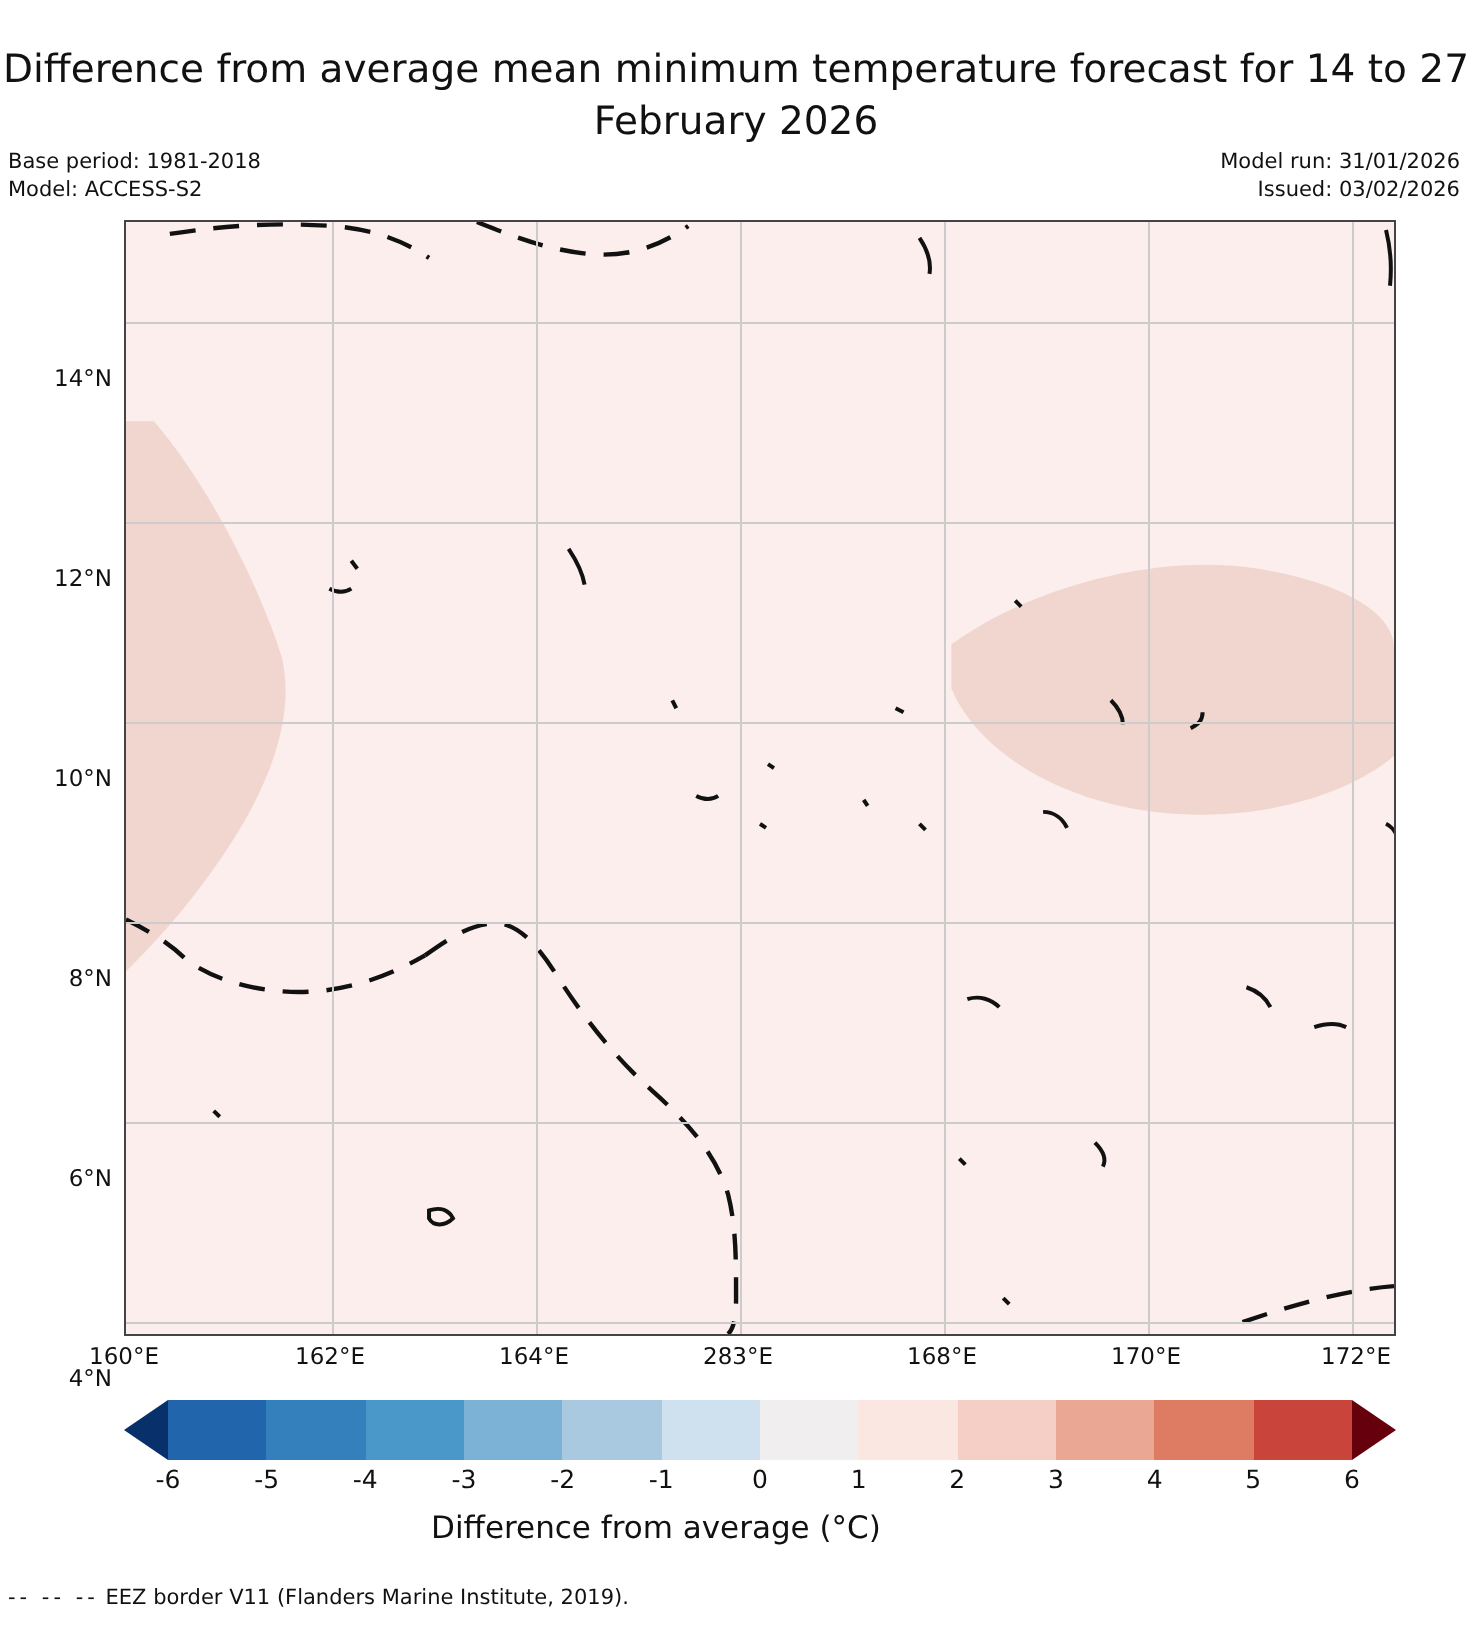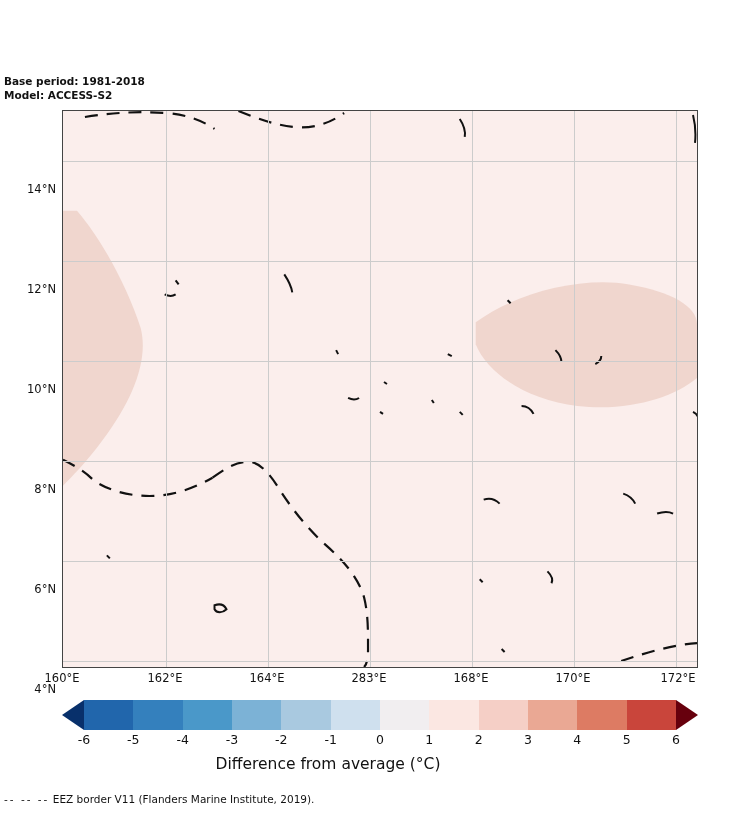--- a/index.html
+++ b/index.html
@@ -28,21 +28,20 @@
     text-align: center;
     font-size: 19.5px;
     line-height: 26px;
     color: #111111;
   }
   .meta {
     position: absolute;
     font-size: 10.5px;
     line-height: 14px;
     color: #111111;
-    font-weight: bold;
   }
   .meta-left { left: 4px; top: 74px; text-align: left; }
   .meta-right { right: 6px; top: 74px; text-align: right; }
 
   
   #map-wrap {
     position: absolute;
     left: 62px;
     top: 110px;
     width: 636px;
@@ -156,26 +155,31 @@
   }
   .dashkey {
     letter-spacing: 2px;
   }
 </style>
 </head>
 <body>
 
 <div id="page">
 
+  <div class="title">Difference from average mean minimum temperature forecast for 14 to 27 February 2026</div>
 
   <div class="meta meta-left">
     <div>Base period: 1981-2018</div>
     <div>Model: ACCESS-S2</div>
   </div>
 
+  <div class="meta meta-right">
+    <div>Model run: 31/01/2026</div>
+    <div>Issued: 03/02/2026</div>
+  </div>
 
   <div id="map-wrap">
     <svg id="map-canvas" viewBox="0 0 636 558" preserveAspectRatio="none">
 
       <rect x="0" y="0" width="636" height="558" fill="#fbeeec"></rect>
 
       <path d="M0,100 L14,100 C40,130 66,180 78,218 C86,250 70,290 40,330 C24,352 8,368 0,376 Z" fill="#f0d6ce"></path>
 
       <path d="M414,212 C455,182 520,166 568,174 C610,181 636,196 636,214 L636,268
                C612,288 566,302 516,296 C466,290 426,264 414,234 Z" fill="#f0d6ce"></path>

